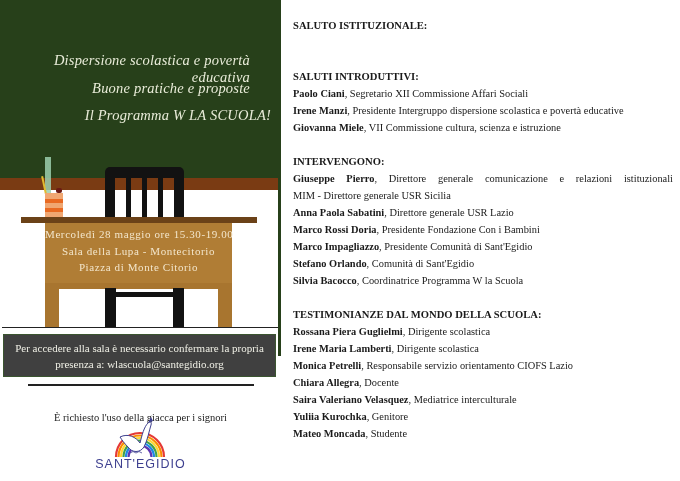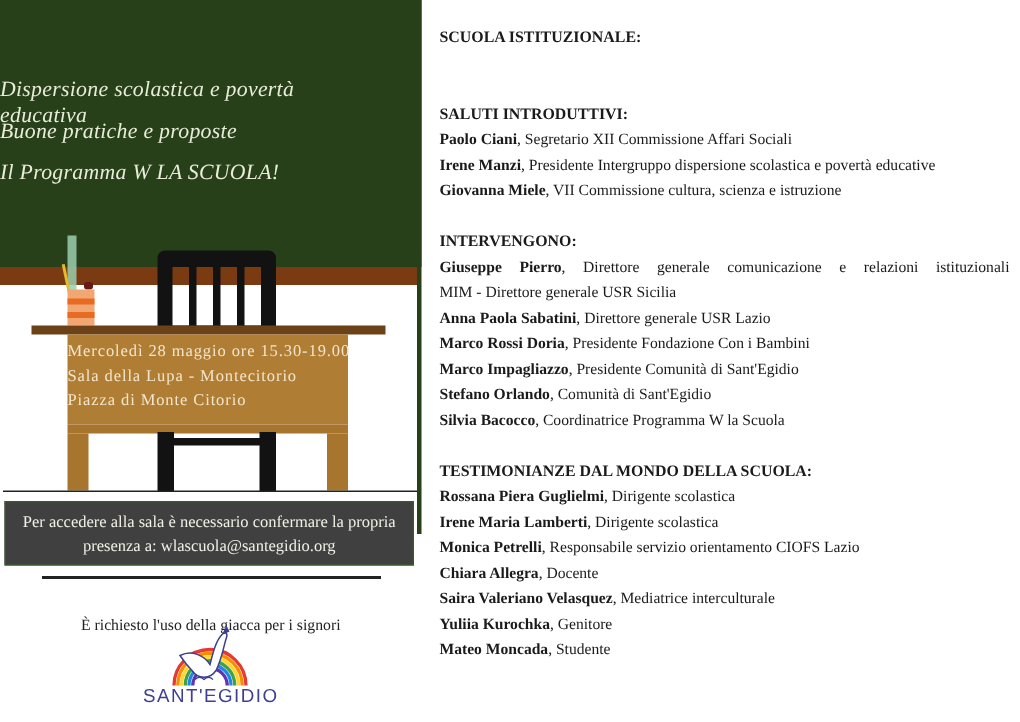--- a/index.html
+++ b/index.html
@@ -1,33 +1,33 @@
 <!DOCTYPE html>
 <html><head>
 <meta charset="utf-8">
 <style>
   html, body { margin:0; padding:0; }
   body { width:680px; height:481px; background:#ffffff; position:relative; overflow:hidden; font-family:"Liberation Serif", serif; color:#1a1a1a; }
   .left { position:absolute; left:0; top:0; width:285px; height:481px; }
   .board { position:absolute; left:0; top:0; width:281px; height:178px; background:#27401a; }
   .board-right-border { position:absolute; left:278px; top:0; width:3px; height:356px; background:#27401a; }
-  .title-line { position:absolute; left:0; width:250px; text-align:left; color:#e9ecd9; font-style:italic; font-size:14.5px; letter-spacing:0.2px; }
+  .title-line { position:absolute; left:0; width:250px; text-align:right; color:#e9ecd9; font-style:italic; font-size:14.5px; letter-spacing:0.2px; }
   .ledge { position:absolute; left:0; top:178px; width:278px; height:12px; background:#7a3b13; }
   .wall { position:absolute; left:0; top:190px; width:278px; height:135px; background:#ffffff; }
   .floor-line { position:absolute; left:2px; top:327px; width:276px; height:1px; background:#222; }
   .chair-back { position:absolute; left:105px; top:167px; width:79px; height:52px; background:#121212; border-radius:5px 5px 0 0; }
   .chair-slat { position:absolute; top:177px; height:42px; background:#7a3b13; }
   .chair-slat.w { background:#ffffff; }
   .chair-leg { position:absolute; top:288px; width:11px; height:40px; background:#121212; }
   .chair-bar { position:absolute; left:114px; top:292px; width:62px; height:5px; background:#121212; }
   .desk-top { position:absolute; left:21px; top:217px; width:236px; height:6px; background:#6b4218; }
   .desk-body { position:absolute; left:45px; top:223px; width:187px; height:60px; background:#b07d35; }
   .desk-apron { position:absolute; left:45px; top:283px; width:187px; height:6px; background:#a8752f; }
   .desk-leg { position:absolute; top:289px; width:14px; height:38px; background:#a8752f; }
-  .desk-text { position:absolute; left:45px; width:187px; color:#f3e6cc; font-size:11px; letter-spacing:0.6px; white-space:nowrap; }
+  .desk-text { position:absolute; left:45px; width:187px; text-align:center; color:#f3e6cc; font-size:11px; letter-spacing:0.6px; white-space:nowrap; }
   .cup { position:absolute; left:45px; top:193px; width:18px; height:24px; background:#f0a772; }
   .cup .band1 { position:absolute; left:0; top:6px; width:18px; height:4px; background:#e96a22; }
   .cup .band2 { position:absolute; left:0; top:15px; width:18px; height:4px; background:#e96a22; }
   .ruler { position:absolute; left:45px; top:157px; width:6px; height:38px; background:#9ccfae; opacity:0.85; }
   .pencil { position:absolute; left:43px; top:176px; width:2px; height:18px; background:#e2bb2f; transform:rotate(-12deg); }
   .pen { position:absolute; left:56px; top:188px; width:6px; height:5px; background:#6a1a15; border-radius:2px; }
   .info-box { position:absolute; left:3px; top:334px; width:273px; height:43px; background:#404040; color:#f0f0e6; font-size:11px; text-align:center; line-height:16px; padding-top:5px; box-sizing:border-box; border:1px solid #3b5530; }
   .sep { position:absolute; left:28px; top:384px; width:226px; height:2px; background:#222; }
   .note { position:absolute; left:0; top:412px; width:281px; text-align:center; font-size:10.5px; color:#222; }
   .logo { position:absolute; left:110px; top:415px; width:60px; height:44px; }
@@ -42,21 +42,21 @@
 </style>
 </head>
 <body>
 
 <div class="left">
   <div class="board"></div>
   <div class="board-right-border"></div>
 
   <div class="title-line" style="top:52px;">Dispersione scolastica e povertà educativa</div>
   <div class="title-line" style="top:80px;">Buone pratiche e proposte</div>
-  <div class="title-line" style="top:107px;">Il Programma W LA SCUOLA!</div>
+  <div class="title-line" style="top:107px;margin-left:21px;">Il Programma W LA SCUOLA!</div>
 
   <div class="ledge"></div>
   <div class="wall"></div>
 
   <div class="chair-back"></div>
   <div class="chair-slat" style="left:115px; width:11px; top:178px; height:12px;"></div>
   <div class="chair-slat w" style="left:115px; width:11px; top:190px; height:27px;"></div>
   <div class="chair-slat" style="left:131px; width:11px; top:178px; height:12px;"></div>
   <div class="chair-slat w" style="left:131px; width:11px; top:190px; height:27px;"></div>
   <div class="chair-slat" style="left:147px; width:11px; top:178px; height:12px;"></div>
@@ -105,21 +105,21 @@
     <path d="M18.5 42 A11.5 11.5 0 0 1 41.5 42" fill="none" stroke="#5e35b1" stroke-width="2.2"></path>
     <path d="M10 22 C18 18 26 22 30 28 C32 20 34 12 38 8 C40 6 42 7 41 10 C39 16 38 24 34 32 C30 38 22 38 18 32 C14 28 12 25 10 22 Z" fill="#ffffff" stroke="#3d3f8f" stroke-width="1"></path>
     <path d="M38 8 L41 2 L43 6 Z" fill="#3d3f8f"></path>
     <path d="M20 38 q3 -3 6 0 q3 -3 6 0" fill="none" stroke="#3d3f8f" stroke-width="0.8"></path>
   </svg>
   <div class="logo-text">SANT'EGIDIO</div>
 </div>
 
 <div class="right">
   <div class="sec" style="top:17px;">
-    <div class="sec-title">SCUOLA ISTITUZIONALE:</div>
+    <div class="sec-title">SALUTO ISTITUZIONALE:</div>
   </div>
 
   <div class="sec" style="top:68px;">
     <div class="sec-title">SALUTI INTRODUTTIVI:</div>
     <div class="row"><b>Paolo Ciani</b><span>, Segretario XII Commissione Affari Sociali</span></div>
     <div class="row"><b>Irene Manzi</b><span>, Presidente Intergruppo dispersione scolastica e povertà educative</span></div>
     <div class="row"><b>Giovanna Miele</b><span>, VII Commissione cultura, scienza e istruzione</span></div>
   </div>
 
   <div class="sec" style="top:153px;">

